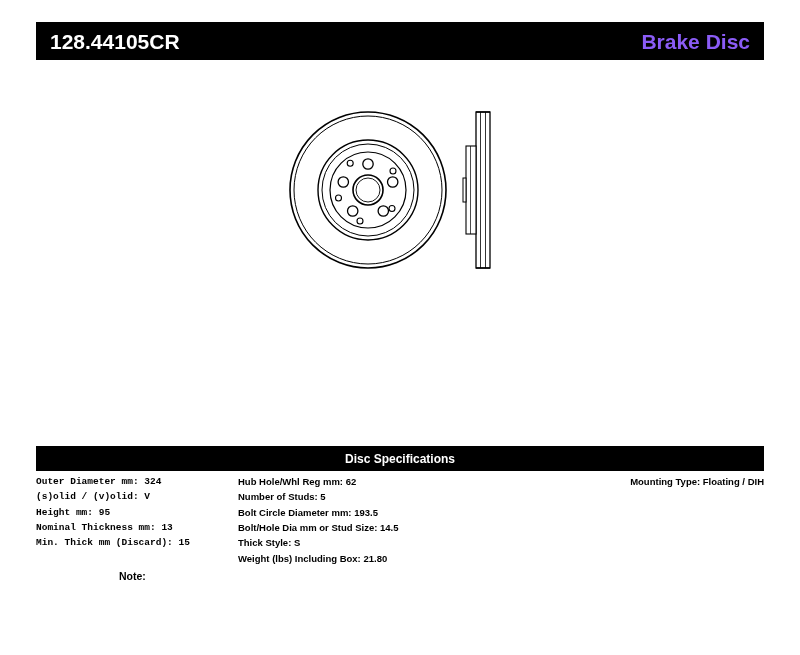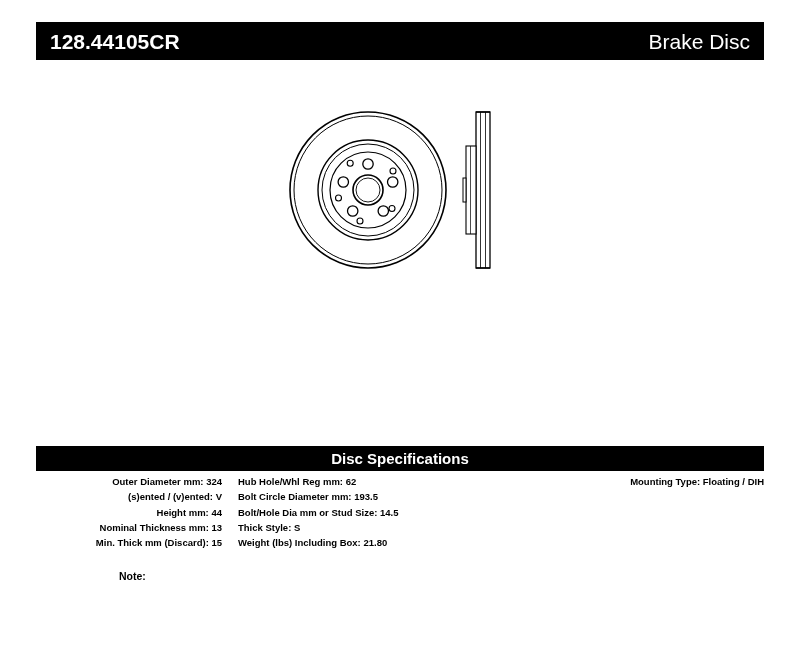--- a/index.html
+++ b/index.html
@@ -38,23 +38,23 @@
     padding: 0 14px;
   }
   .header-left {
     color: #ffffff;
     font-size: 21px;
     font-weight: bold;
     letter-spacing: 0px;
     line-height: 1;
   }
   .header-right {
-    color: #ffffff;
+    color: #8b5cf6;
     font-size: 21px;
-    font-weight: normal;
+    font-weight: bold;
     line-height: 1;
     text-align: right;
   }
 
   
   .drawing {
     position: absolute;
     left: 280px;
     top: 100px;
     width: 260px;
@@ -63,21 +63,21 @@
 
   
   .spec-title-bar {
     position: absolute;
     left: 36px;
     top: 446px;
     width: 728px;
     height: 25px;
     background: #000000;
     color: #ffffff;
-    font-size: 15px;
+    font-size: 12px;
     font-weight: bold;
     display: flex;
     align-items: center;
     justify-content: center;
     box-sizing: border-box;
   }
 
   .spec-cols {
     position: absolute;
     left: 36px;
@@ -86,21 +86,21 @@
     display: flex;
     justify-content: space-between;
     font-size: 9.5px;
     font-weight: bold;
   }
   .spec-col {
     display: flex;
     flex-direction: column;
     gap: 3px;
   }
-  .col-a { width: 186px; text-align: right; }
+  .col-a { width: 186px; text-align: left; font-family: Liberation Mono, monospace; }
   .col-b { width: 300px; text-align: left; }
   .col-c { width: 210px; text-align: right; }
   .spec-row { white-space: nowrap; line-height: 1.3; }
 
   .note {
     position: absolute;
     left: 95px;
     top: 570px;
     font-size: 10.5px;
     font-weight: bold;
@@ -166,28 +166,29 @@
         <line x1="196" y1="168" x2="210" y2="168" stroke="#000000" stroke-width="1.4"></line>
       </g>
     </svg>
   </div>
 
   <div class="spec-title-bar">Disc Specifications</div>
 
   <div class="spec-cols">
     <div class="spec-col col-a">
       <div class="spec-row">Outer Diameter mm: 324</div>
-      <div class="spec-row">(s)ented / (v)ented: V</div>
-      <div class="spec-row">Height mm: 44</div>
+      <div class="spec-row">(s)olid / (v)olid: V</div>
+      <div class="spec-row">Height mm: 95</div>
       <div class="spec-row">Nominal Thickness mm: 13</div>
       <div class="spec-row">Min. Thick mm (Discard): 15</div>
     </div>
 
     <div class="spec-col col-b">
       <div class="spec-row">Hub Hole/Whl Reg mm: 62</div>
+      <div class="spec-row">Number of Studs: 5</div>
       <div class="spec-row">Bolt Circle Diameter mm: 193.5</div>
       <div class="spec-row">Bolt/Hole Dia mm or Stud Size: 14.5</div>
       <div class="spec-row">Thick Style: S</div>
       <div class="spec-row">Weight (lbs) Including Box: 21.80</div>
     </div>
 
     <div class="spec-col col-c">
       <div class="spec-row">Mounting Type: Floating / DIH</div>
     </div>
   </div>

